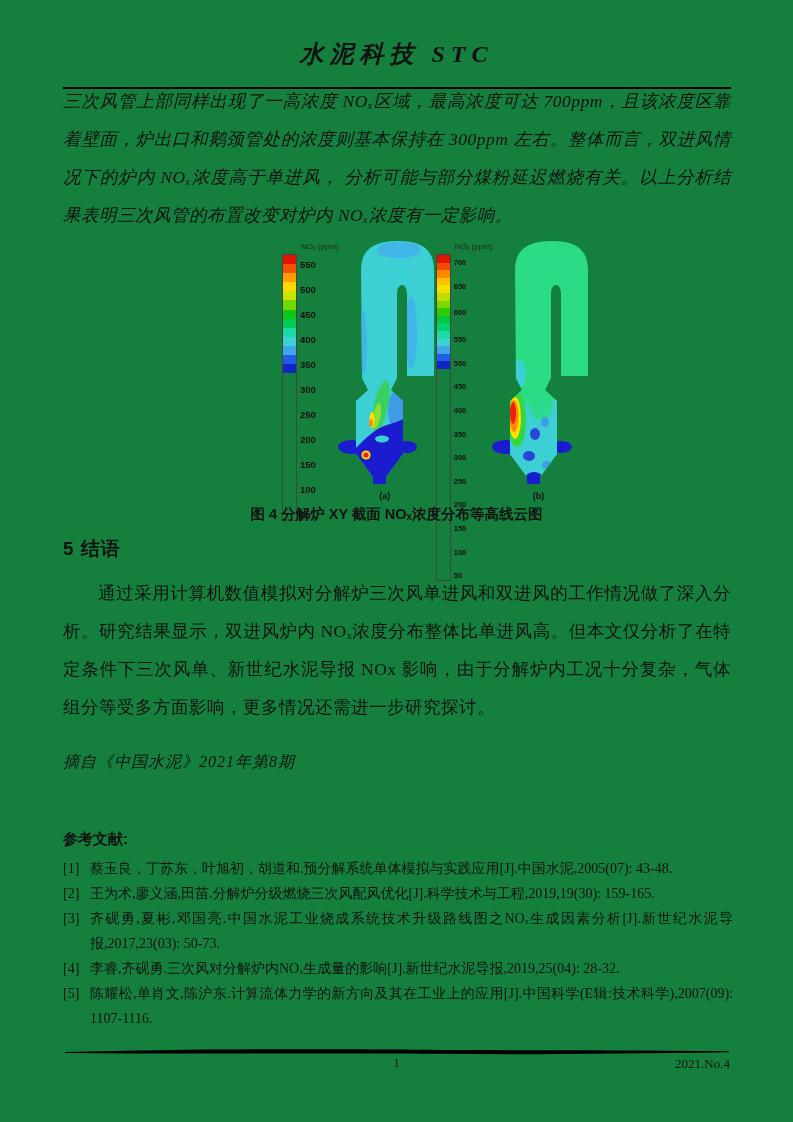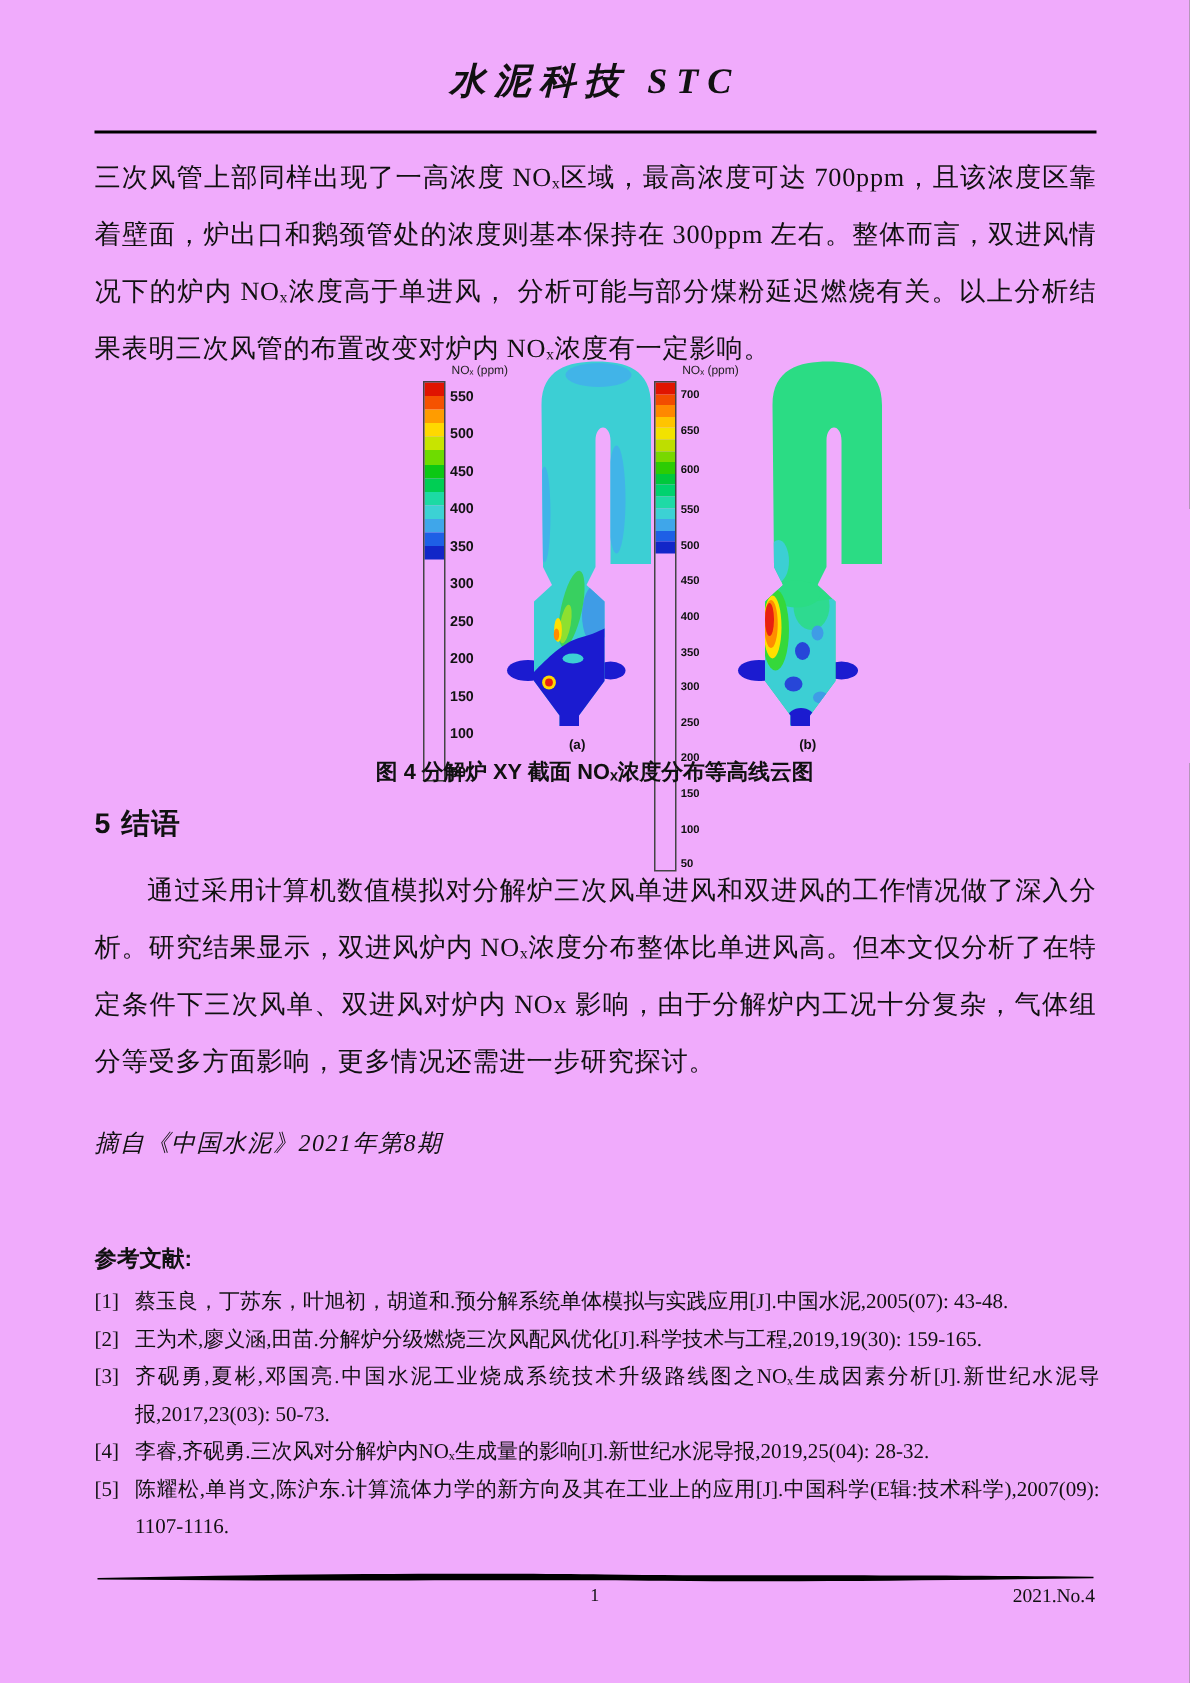--- a/index.html
+++ b/index.html
@@ -1,30 +1,30 @@
 <!DOCTYPE html>
 <html><head>
 <meta charset="utf-8">
 <style>
   html,body{margin:0;padding:0;background:#888;}
   .page{
-    position:relative;width:793px;height:1122px;background:#f0abfc;
+    position:relative;width:793px;height:1122px;background:#15803d;
     margin:0 auto;overflow:hidden;
     font-family:"Liberation Serif","DejaVu Serif",serif;color:#111;
   }
   .header-title{
     position:absolute;top:38px;left:0;width:100%;text-align:center;
     font-size:24px;font-weight:bold;font-style:italic;letter-spacing:6px;
   }
   .top-rule{position:absolute;top:87px;left:63px;width:668px;height:2px;background:#000;}
   .body-par{
     position:absolute;left:63px;width:668px;
     font-size:17.5px;line-height:38px;text-align:justify;letter-spacing:0.5px;
   }
-  .intro{top:99px;}
+  .intro{top:82px;font-style:italic;}
   .conclusion-par{top:574px;text-indent:2em;}
   .figure-wrap{position:absolute;top:238px;left:283px;width:252px;}
   .fig-panels{display:flex;}
   .panel{display:flex;}
   .cb{display:flex;flex-direction:column;font-family:"Liberation Sans","DejaVu Sans",sans-serif;}
   .cb-title{font-size:8px;white-space:nowrap;margin:4px 0 4px 2px;color:#222;padding-left:16px;}
   .cb-row{display:flex;}
   .cb-swatches{display:flex;flex-direction:column;outline:0.5px solid #444;}
   .cb-swatches div{width:13px;}
   .cb-ticks{display:flex;flex-direction:column;margin-left:4px;font-weight:bold;color:#111;gap:16px;}
@@ -203,21 +203,21 @@
           </svg>
           <div class="sub-label">(b)</div>
         </div>
       </div>
     </div>
   </div>
 
   <div class="fig-caption">图 4 分解炉 XY 截面 NOₓ浓度分布等高线云图</div>
 
   <div class="section-heading">5 结语</div>
-  <div class="body-par conclusion-par">通过采用计算机数值模拟对分解炉三次风单进风和双进风的工作情况做了深入分析。研究结果显示，双进风炉内 NOₓ浓度分布整体比单进风高。但本文仅分析了在特定条件下三次风单、双进风对炉内 NOx 影响，由于分解炉内工况十分复杂，气体组分等受多方面影响，更多情况还需进一步研究探讨。</div>
+  <div class="body-par conclusion-par">通过采用计算机数值模拟对分解炉三次风单进风和双进风的工作情况做了深入分析。研究结果显示，双进风炉内 NOₓ浓度分布整体比单进风高。但本文仅分析了在特定条件下三次风单、新世纪水泥导报 NOx 影响，由于分解炉内工况十分复杂，气体组分等受多方面影响，更多情况还需进一步研究探讨。</div>
 
   <div class="source-note">摘自《中国水泥》2021年第8期</div>
 
   <div class="refs-heading">参考文献:</div>
   <ol class="ref-list">
     <li>
       <span class="ref-no">[1]</span>
       <span>蔡玉良，丁苏东，叶旭初，胡道和.预分解系统单体模拟与实践应用[J].中国水泥,2005(07): 43-48.</span>
     </li>
     <li>

